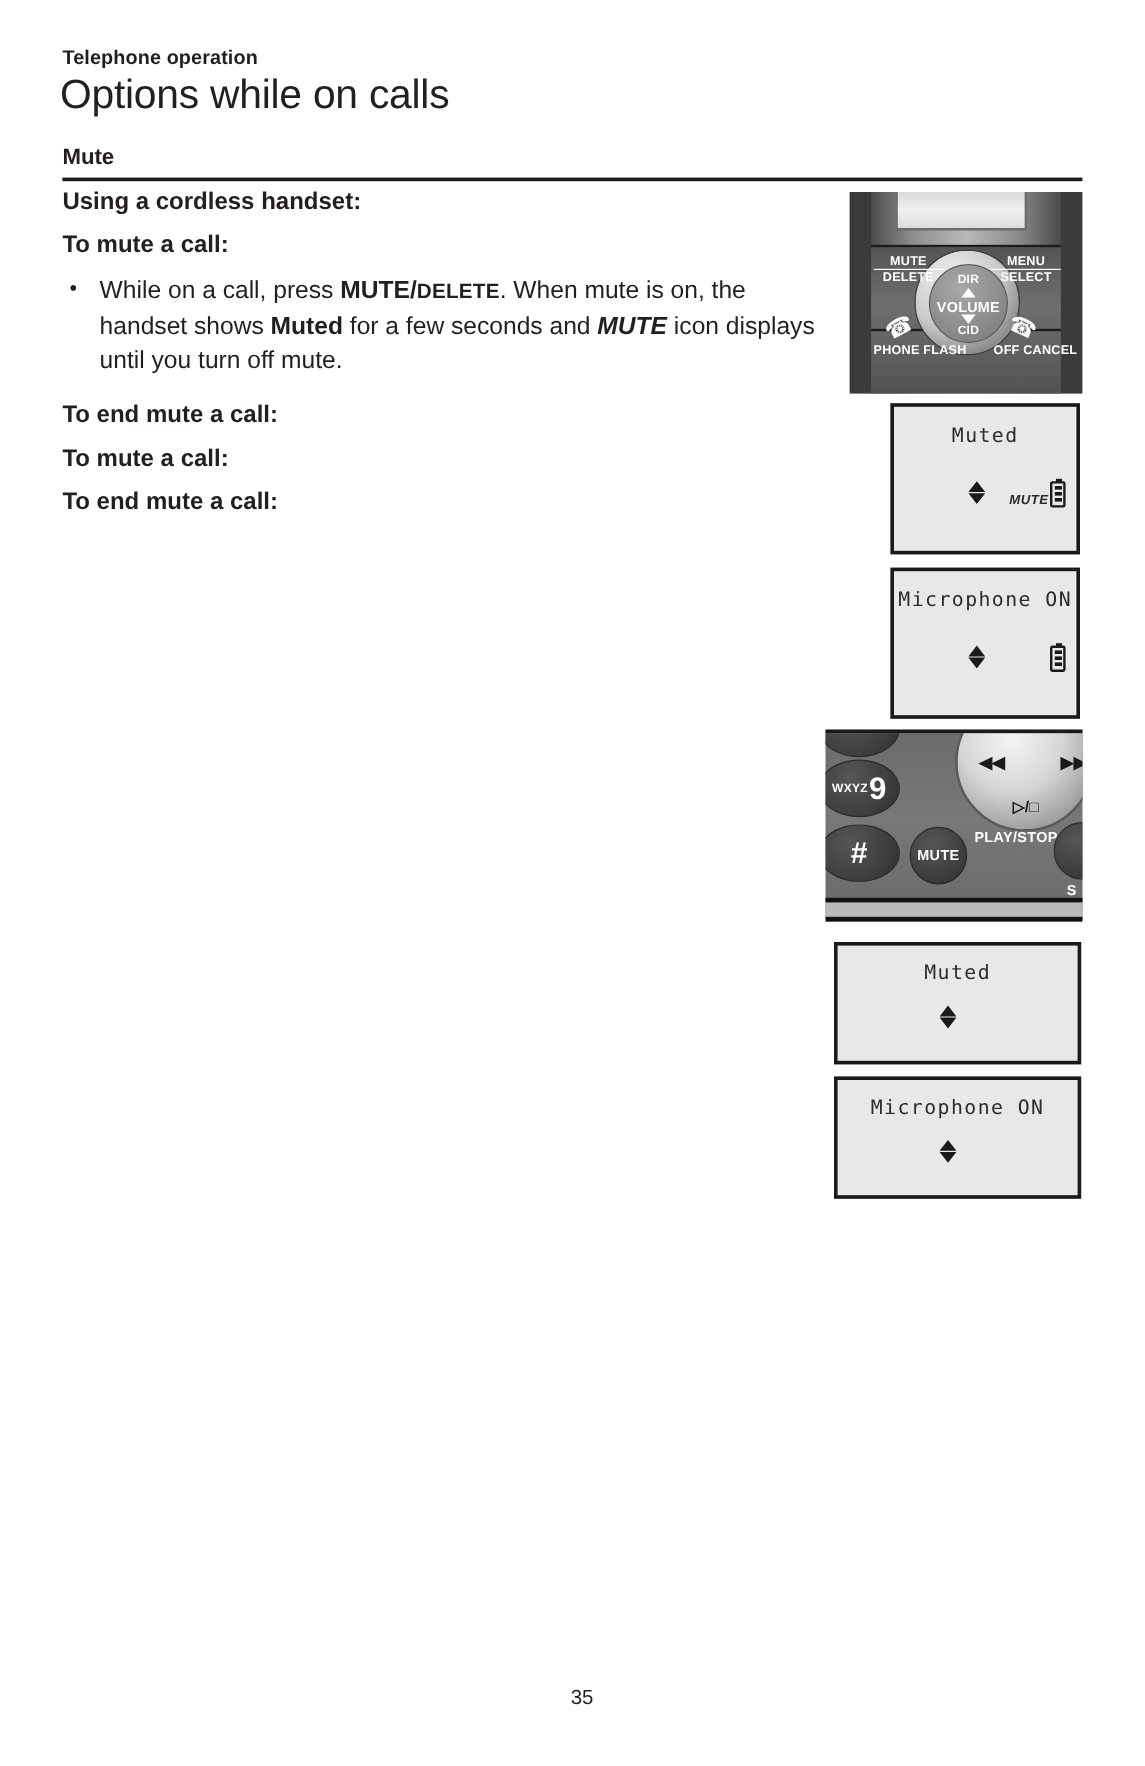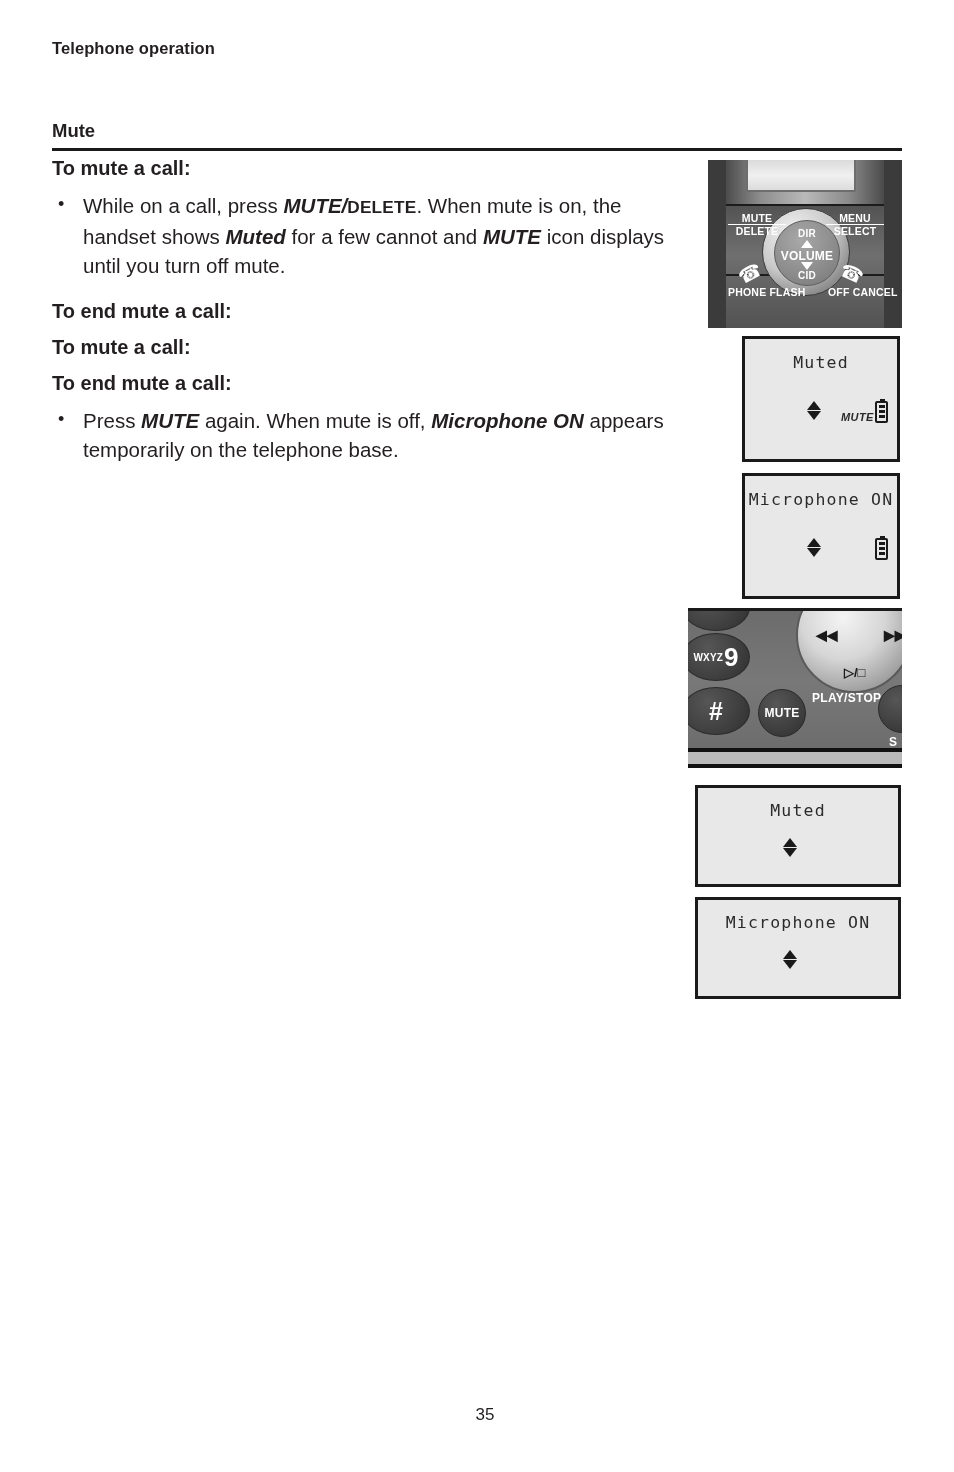--- a/index.html
+++ b/index.html
@@ -44,21 +44,21 @@
   }
   .sub.gap { margin-top: 22px; }
   .bullet {
     position: relative; padding-left: 31px;
     font-size: 20.5px; line-height: 29px; margin-bottom: 18px;
   }
   .bullet::before {
     content: "\2022"; position: absolute; left: 6px; top: -1px;
     font-size: 18px;
   }
-  b { font-weight: 700; font-style: italic; }
+  b { font-weight: 700; }
   .sc { font-weight: 700; font-size: 0.84em; letter-spacing: .2px; }
   .ital { font-weight: 700; font-style: italic; }
 
   
   .fig { position: absolute; }
 
   
   #handset-figure {
     left: 708px; top: 160px; width: 194px; height: 168px;
     overflow: hidden; background: #3b3b3b;
@@ -223,43 +223,42 @@
     position: absolute; left: 16px; right: 0; top: 1405px;
     text-align: center; font-size: 17px; color: #231f20;
   }
 </style>
 </head>
 <body>
 
 <div class="page">
 
   <div class="running-head">Telephone operation</div>
+  <div class="page-title">Options while on calls</div>
   <div class="section-head">Mute</div>
   <div class="rule"></div>
 
   <div class="col">
 
 
+    <div class="sub">Using a cordless handset:</div>
     <div class="sub">To mute a call:</div>
 
     <div class="bullet">
-      <span>While on a call, press </span><b>MUTE/</b><span class="sc">DELETE</span><span>. When mute is on, the handset shows </span><b>Muted</b><span> for a few cannot and </span><span class="ital">MUTE</span><span> icon displays until you turn off mute.</span>
+      <span>While on a call, press </span><b>MUTE/</b><span class="sc">DELETE</span><span>. When mute is on, the handset shows </span><b>Muted</b><span> for a few seconds and </span><span class="ital">MUTE</span><span> icon displays until you turn off mute.</span>
     </div>
 
     <div class="sub">To end mute a call:</div>
 
 
     <div class="sub">To mute a call:</div>
 
 
     <div class="sub">To end mute a call:</div>
 
-    <div class="bullet">
-      <span>Press </span><b>MUTE</b><span> again. When mute is off, </span><b>Microphone ON</b><span> appears temporarily on the telephone base.</span>
-    </div>
 
   </div>
 
   <div class="fig" id="handset-figure">
     <div class="hs-body"></div>
     <div class="hs-lcd"></div>
     <div class="hs-keyrow"></div>
     <div class="hs-divider" style="top:114px"></div>
 
     <div class="navring">

